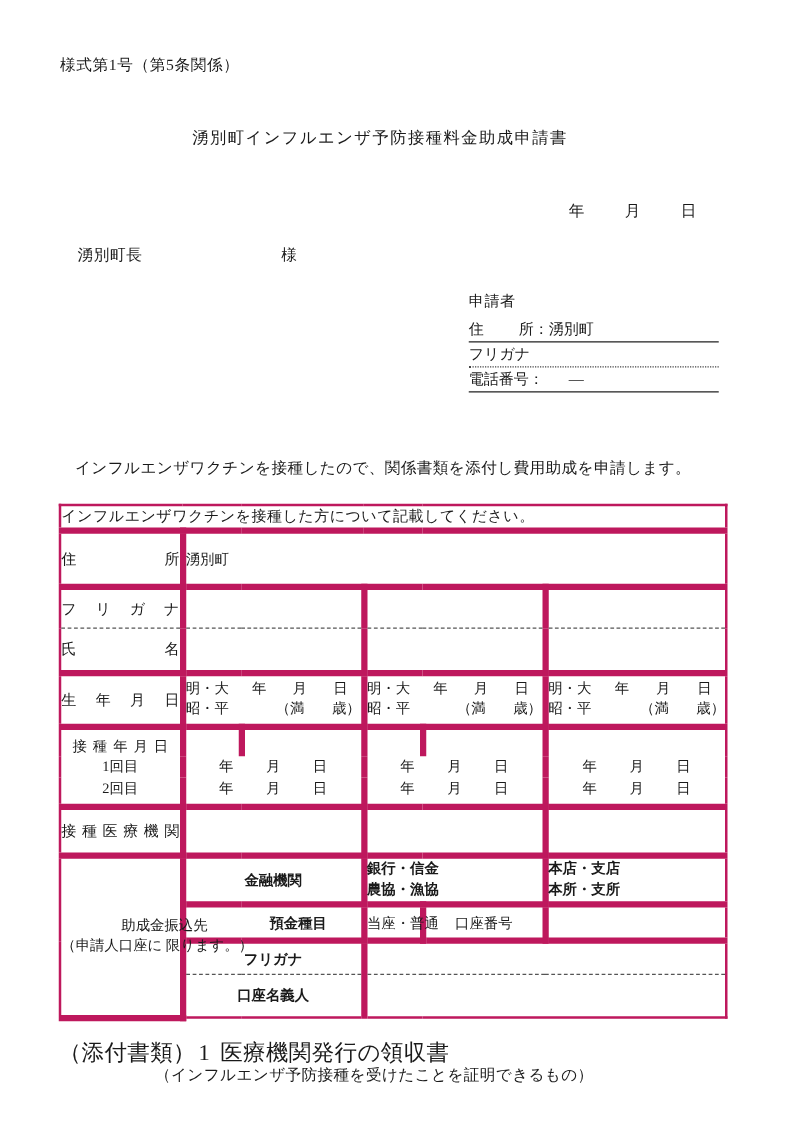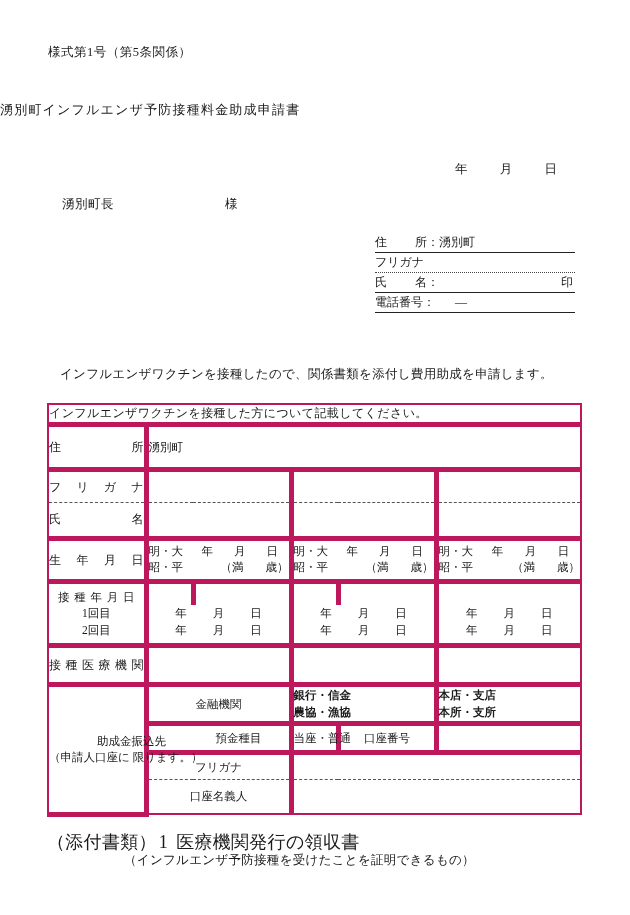--- a/index.html
+++ b/index.html
@@ -29,21 +29,21 @@
     top: 44px;
     font-size: 12.5px;
     letter-spacing: 0.5px;
     white-space: nowrap;
   }
   .doc-title {
     position: absolute;
     left: 0;
     top: 101px;
     width: 608px;
-    text-align: left;
+    text-align: center;
     font-size: 13px;
     letter-spacing: 1.2px;
     white-space: nowrap;
   }
   .date-line {
     position: absolute;
     left: 455px;
     top: 161px;
     font-size: 12.5px;
     white-space: nowrap;
@@ -181,20 +181,21 @@
     text-align: center;
     padding: 1px 9px 1px 0;
     white-space: nowrap;
     font-size: 11.5px;
   }
   .sub-lbl-cell {
     text-align: center;
     white-space: nowrap;
     font-size: 11.5px;
     padding: 5px 0;
+    font-weight: bold;
   }
   .bank-owner-lbl {
     text-align: center;
     vertical-align: middle;
     line-height: 1.45;
     white-space: nowrap;
     font-size: 11.5px;
     padding: 4px 2px;
   }
   .bank-owner-lbl .l1 {
@@ -250,33 +251,30 @@
     <span class="gap"></span>
     <span>月</span>
     <span class="gap"></span>
     <span>日</span>
   </div>
 
   <div class="addressee">湧別町長</div>
   <div class="addressee-sama">様</div>
 
   <div class="applicant">
+    <div class="app-title">申請者</div>
 
     <div class="app-row solid">
       <span class="lbl-spread">住所</span><span class="lbl-plain">：</span><span class="app-val">湧別町</span>
     </div>
 
     <div class="app-row dotted">
       <span class="lbl-plain">フリガナ</span>
     </div>
 
-    <div class="app-row solid">
-      <span class="lbl-spread">氏名</span><span class="lbl-plain">：</span><span class="app-val"></span>
-      <span class="app-inkan">印</span>
-    </div>
 
     <div class="app-row solid">
       <span class="lbl-plain">電話番号：</span><span class="tel-dash">―</span><span class="app-val"></span>
     </div>
   </div>
 
   <div class="statement">インフルエンザワクチンを接種したので、関係書類を添付し費用助成を申請します。</div>
 
   <table class="form-table">
     <colgroup>

